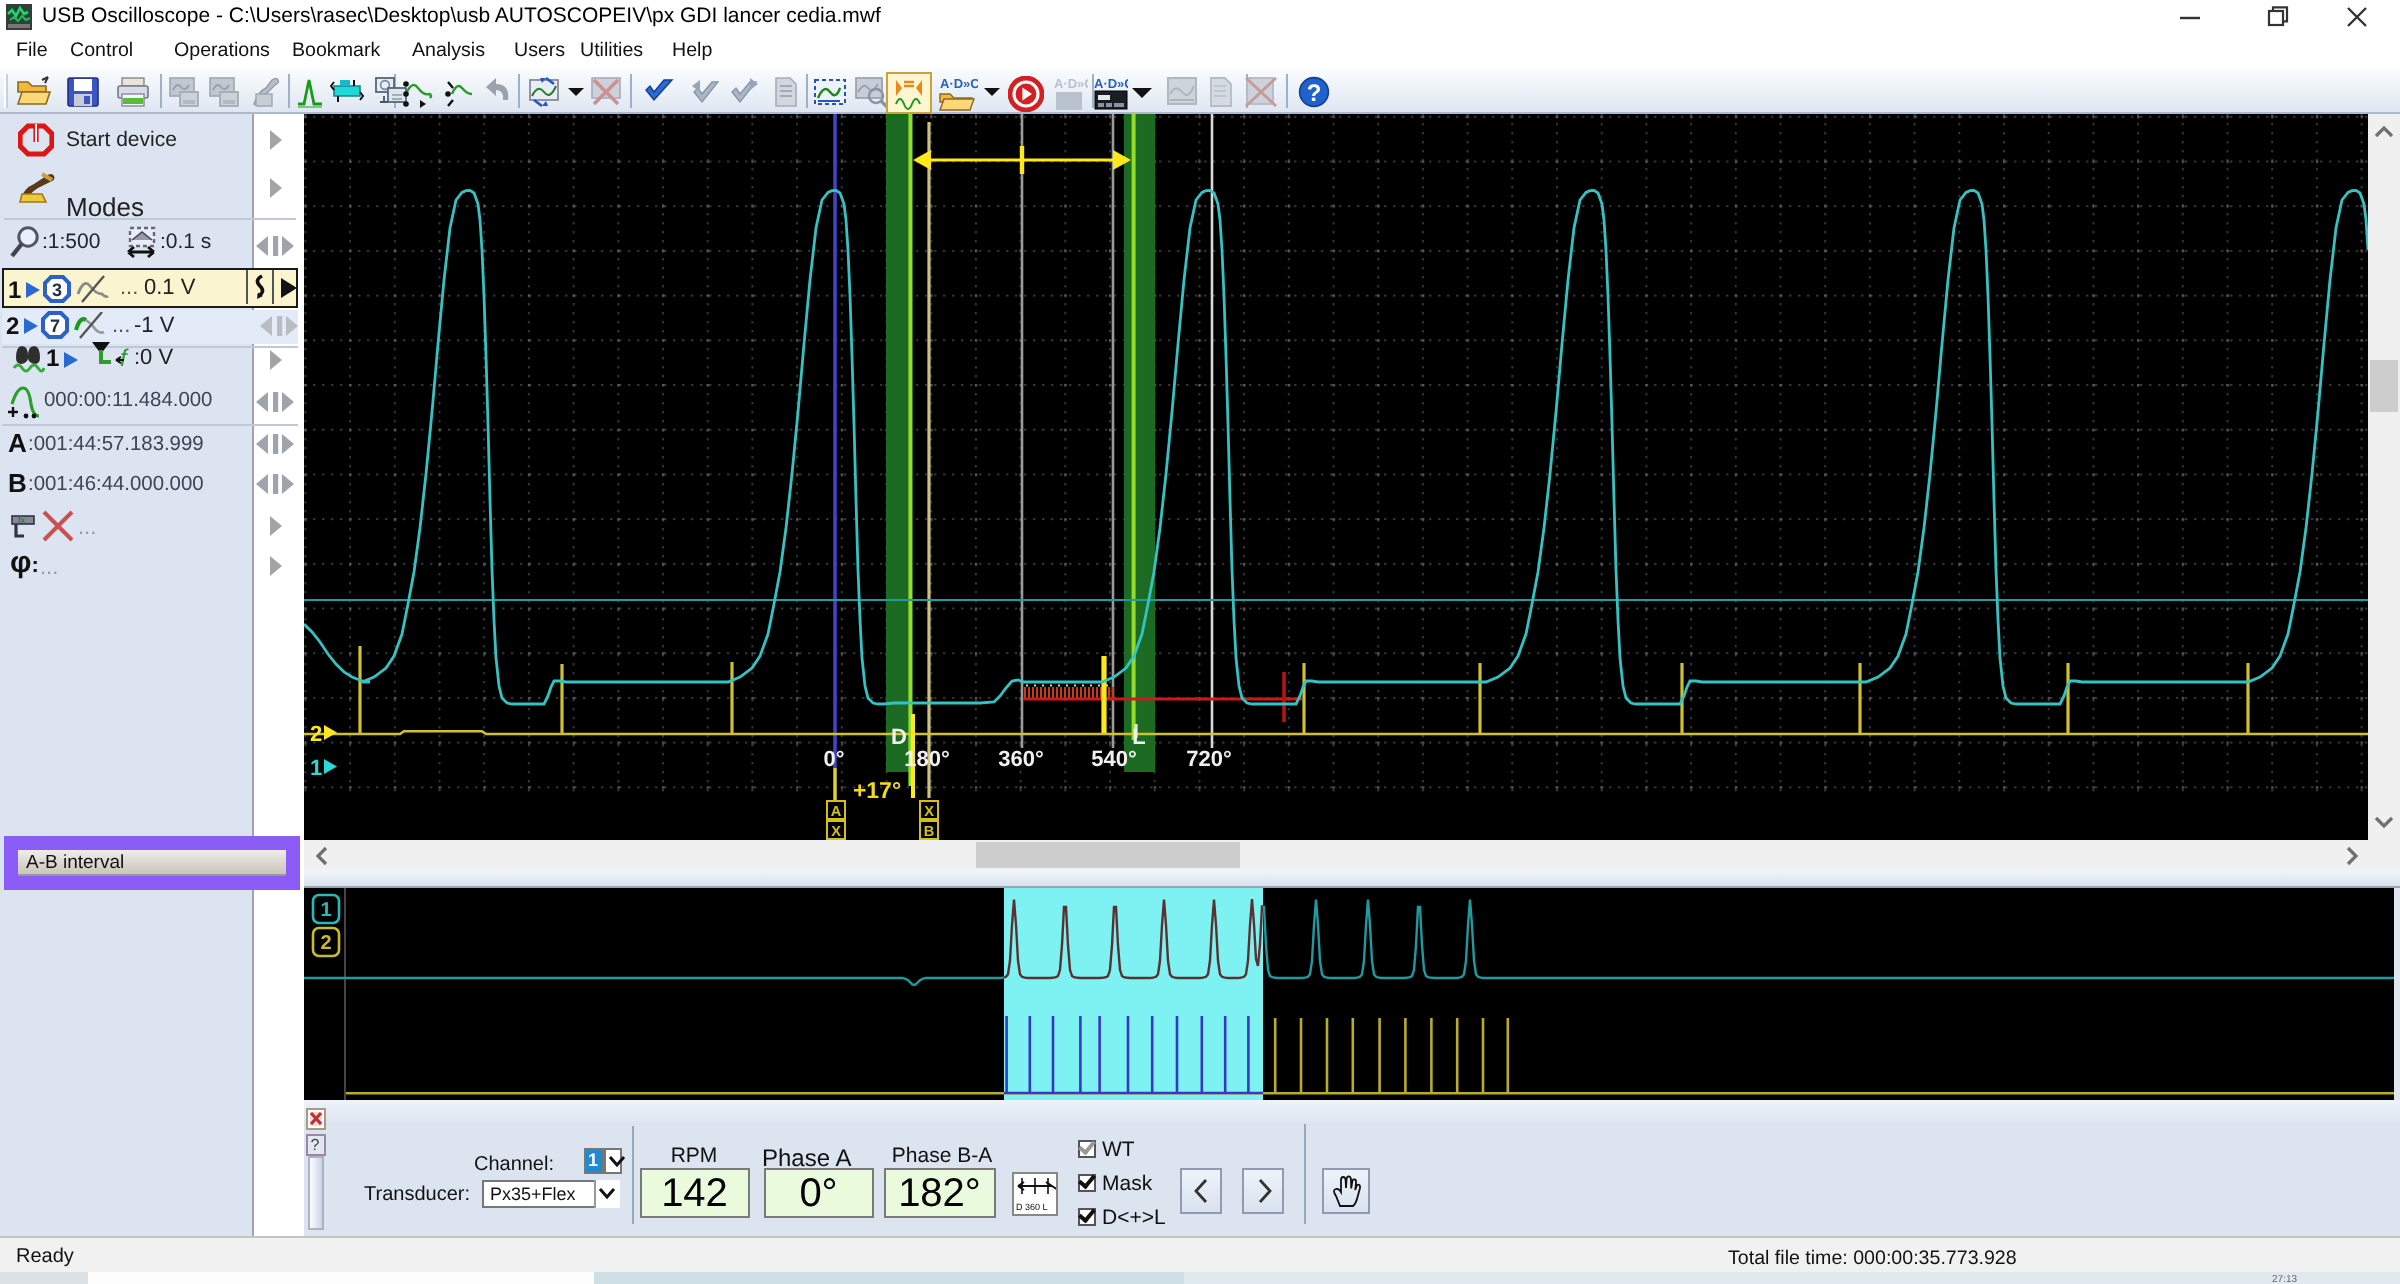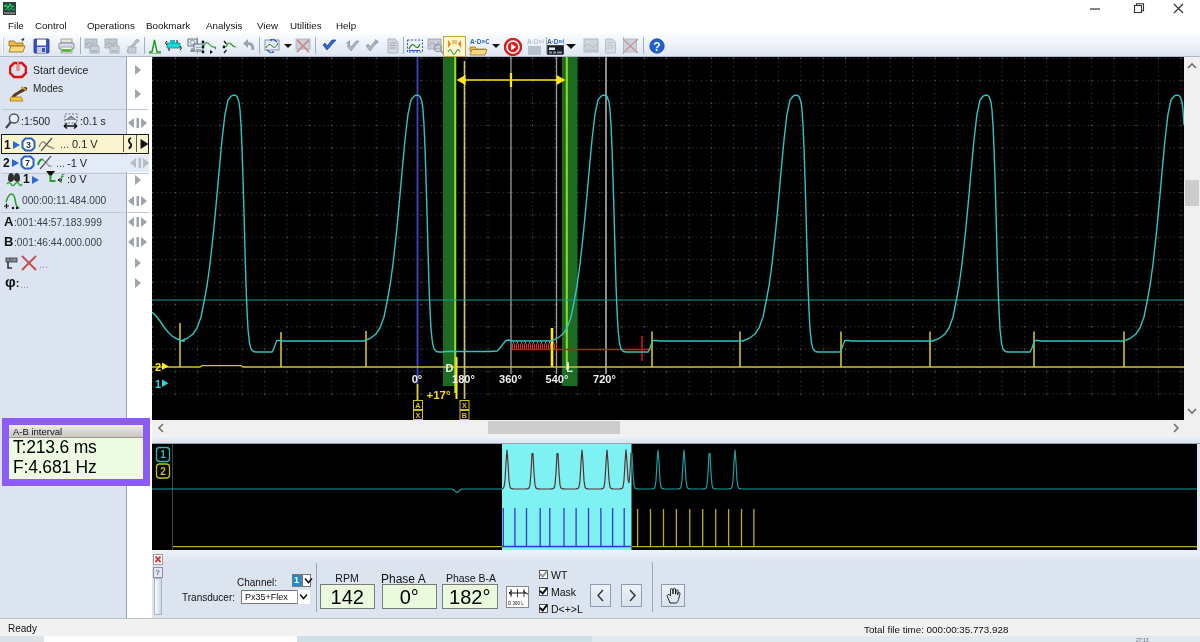--- a/index.html
+++ b/index.html
@@ -11,34 +11,35 @@
 .btn{position:absolute;background:linear-gradient(#eef3fa,#d9e2ef);border:1px solid #8f9bb0;text-align:center}
 </style></head><body>
 <div class="abs" style="left:0;top:0;width:1200px;height:17px;background:#fff">
 <svg class="abs" style="left:3px;top:2px" width="13" height="13">
       <rect x="0" y="0" width="13" height="13" fill="#3a3a3a"></rect>
       <rect x="1" y="1" width="11" height="8" fill="#1c4a38"></rect>
       <path d="M1 5 L3 3 L5 6 L7 2 L9 5 L11 4" stroke="#2fd06a" stroke-width="1.3" fill="none"></path>
       <path d="M2 8 L4 6.5 L6 8.5 L8 6 L10 8 L12 7" stroke="#28b85c" stroke-width="1" fill="none"></path>
       <rect x="1" y="10" width="11" height="2" fill="#777"></rect>
     </svg>
+<div class="abs" style="left:21px;top:2px;font-size:10.5px;color:#000">USB Oscilloscope - C:\Users\rasec\Desktop\usb AUTOSCOPEIV\px GDI lancer cedia.mwf</div>
 <svg class="abs" style="left:1088px;top:0" width="112" height="17">
       <path d="M2 9 h10" stroke="#333" stroke-width="1.2"></path>
       <rect x="46.5" y="5.5" width="7" height="7" fill="none" stroke="#333" stroke-width="1.1"></rect>
       <path d="M48.5 5.5 v-1.8 h7 v7 h-1.8" fill="none" stroke="#333" stroke-width="1.1"></path>
       <path d="M86 4 l9 9 m0 -9 l-9 9" stroke="#333" stroke-width="1.2"></path>
     </svg>
 </div>
 <div class="abs" style="left:0;top:17px;width:1200px;height:17px;background:#fff;font-size:9.8px;color:#111">
 <span class="abs" style="left:8px;top:3px">File</span>
 <span class="abs" style="left:35px;top:3px">Control</span>
 <span class="abs" style="left:87px;top:3px">Operations</span>
 <span class="abs" style="left:146px;top:3px">Bookmark</span>
 <span class="abs" style="left:206px;top:3px">Analysis</span>
-<span class="abs" style="left:257px;top:3px">View</span>
+<span class="abs" style="left:257px;top:3px">Users</span>
 <span class="abs" style="left:290px;top:3px">Utilities</span>
 <span class="abs" style="left:336px;top:3px">Help</span>
 </div>
 <div class="abs" style="left:0;top:34px;width:1200px;height:23px;background:linear-gradient(#fafcfe,#dfe7f2);border-bottom:1px solid #aebacb">
 <div class="abs" style="left:2px;top:3px;width:2px;height:17px;background:#c6d0e0;border-left:1px solid #fff"></div>
 <div class="tb-sep" style="left:80px"></div>
 <div class="tb-sep" style="left:144px"></div>
 <div class="tb-sep" style="left:197px"></div>
 <div class="tb-sep" style="left:259px"></div>
 <div class="tb-sep" style="left:315px"></div>
@@ -208,21 +209,21 @@
       <path d="M9 1 v9" stroke="#dd1515" stroke-width="2.6"></path>
       <path d="M9 1 v9" stroke="#fff" stroke-width="1"></path>
     </svg>
 <div class="abs" style="left:33px;top:7px;font-size:10.5px;color:#222">Start device</div>
 <div class="abs" style="left:135px;top:8px;width:0;height:0;border-left:6px solid #a4a4a4;border-top:5px solid transparent;border-bottom:5px solid transparent"></div>
 <svg class="abs" style="left:8px;top:28px" width="20" height="18">
       <path d="M2 15 Q4 9 9 7 L15 3 q3 -2 4 0 q1 2 -2 3 L11 9 Q6 12 5 16 Z" fill="#5a3a1a"></path>
       <path d="M13 2 l5 3" stroke="#caa23c" stroke-width="2"></path>
       <path d="M3 12 h10 l2 4 H2 Z" fill="#f0c83c" stroke="#a07818" stroke-width="0.8"></path>
     </svg>
-<div class="abs" style="left:33px;top:26px;font-size:10px;color:#222">Modes</div>
+<div class="abs" style="left:33px;top:39px;font-size:13px;color:#222">Modes</div>
 <div class="abs" style="left:135px;top:32px;width:0;height:0;border-left:6px solid #a4a4a4;border-top:5px solid transparent;border-bottom:5px solid transparent"></div>
 <div class="abs" style="left:2px;top:52px;width:146px;height:1px;background:#c0c8d6"></div>
 <svg class="abs" style="left:4px;top:55px" width="17" height="18">
       <circle cx="10" cy="6.5" r="4.6" fill="#e8f0fa" stroke="#556" stroke-width="1.5"></circle>
       <path d="M6.8 10 L2 16" stroke="#445" stroke-width="2.2"></path>
     </svg>
 <div class="abs" style="left:21px;top:58px;font-size:10.5px;color:#223">:1:500</div>
 <svg class="abs" style="left:62px;top:55px" width="18" height="18">
       <rect x="3" y="2" width="12" height="9" fill="#e8eef8" stroke="#667" stroke-width="1.2" stroke-dasharray="2 1.5"></rect>
       <path d="M4 8 l5 -4 l5 4" fill="#99a" stroke="#445" stroke-width="0.8"></path>
@@ -335,24 +336,20 @@
 <svg class="abs" style="left:20px;top:197px" width="18" height="18">
       <path d="M2 2 L16 16 M16 2 L2 16" stroke="#c85050" stroke-width="2"></path>
     </svg>
 <div class="abs" style="left:39px;top:201px;font-size:11px;color:#99a">...</div>
 <div class="abs" style="left:135px;top:201px;width:0;height:0;border-left:6px solid #a4a4a4;border-top:5px solid transparent;border-bottom:5px solid transparent"></div>
 <div class="abs" style="left:5px;top:216px;font-size:15px;font-weight:bold;color:#111">φ<span style="font-size:11px">:</span></div>
 <div class="abs" style="left:20px;top:221px;font-size:11px;color:#99a">...</div>
 <div class="abs" style="left:135px;top:221px;width:0;height:0;border-left:6px solid #a4a4a4;border-top:5px solid transparent;border-bottom:5px solid transparent"></div>
 <div class="abs" style="left:2px;top:361px;width:148px;border:7px solid #8b5cf6">
       <div style="height:13px;background:linear-gradient(#efede8,#c9c5bd);border-bottom:1px solid #9a9a9a;font-size:9.5px;color:#111;padding:1px 0 0 4px">A-B interval</div>
-      <div style="height:41px;background:#edfbe3;padding-left:4px">
-        <div style="font-size:17.5px;color:#000;line-height:19.5px;letter-spacing:-0.2px">T:213.6 ms</div>
-        <div style="font-size:17.5px;color:#000;line-height:19.5px;letter-spacing:-0.2px">F:4.681 Hz</div>
-      </div>
     </div>
 </div>
 <div class="abs" style="left:152px;top:57px;width:1032px;height:363px;background:#000">
 <svg width="1032" height="363" viewBox="152 57 1032 363" style="position:absolute;left:0;top:0">
 <defs>
         <pattern id="gv" x="152.2" y="57" width="22.35" height="4.5" patternUnits="userSpaceOnUse">
           <rect x="0" y="0" width="1" height="1.2" fill="#343434"></rect>
         </pattern>
         <pattern id="gh" x="152" y="57.9" width="4.5" height="22.35" patternUnits="userSpaceOnUse">
           <rect x="0" y="0" width="1.2" height="1" fill="#343434"></rect>

